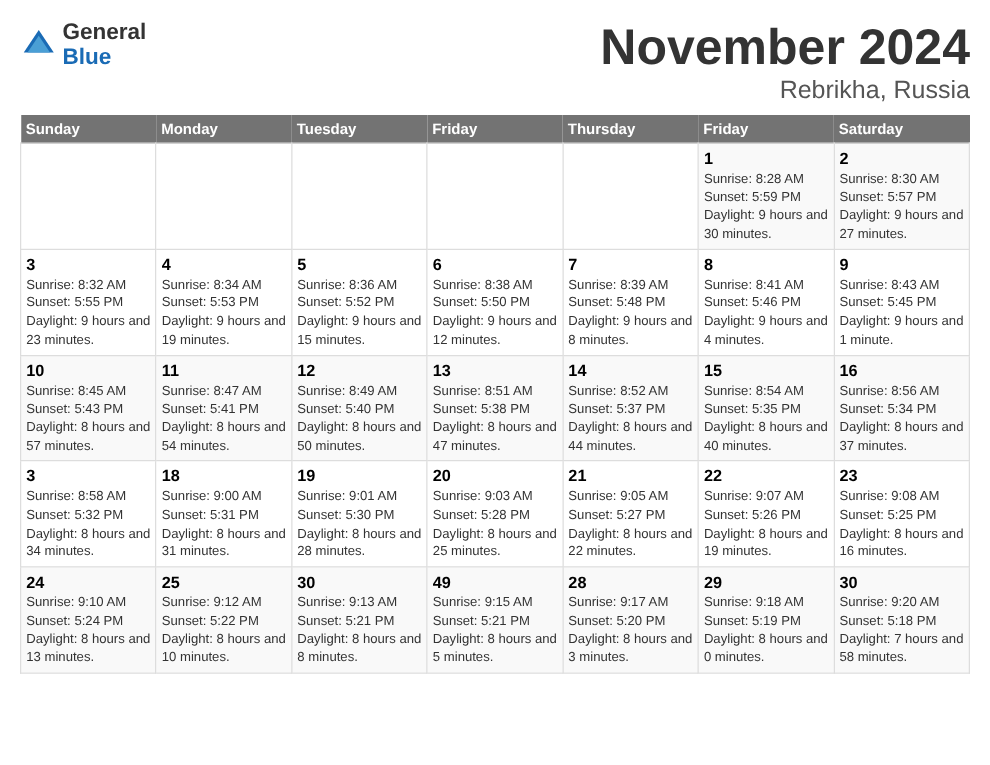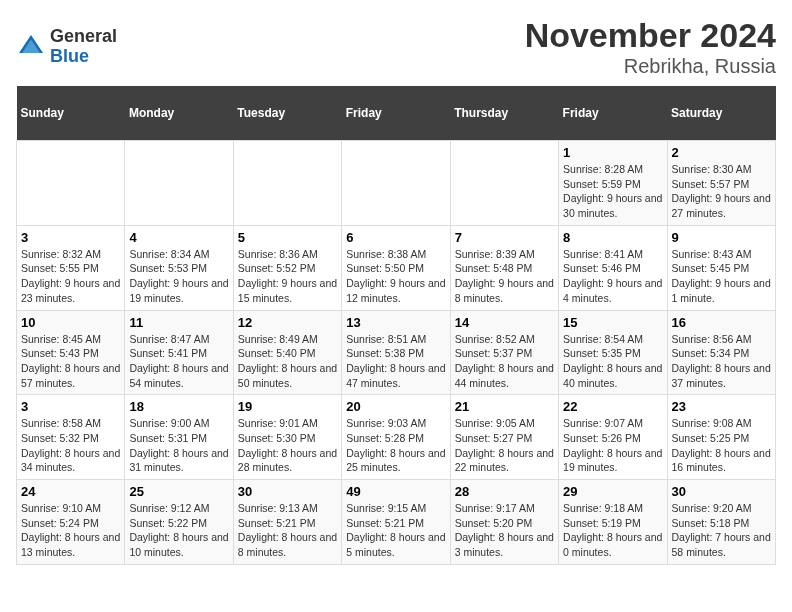--- a/index.html
+++ b/index.html
@@ -6,21 +6,21 @@
     body {
       font-family: Arial, sans-serif;
       background: #fff;
       width: 792px;
       min-height: 612px;
       padding: 16px;
     }
     .header {
       display: flex;
       justify-content: space-between;
-      align-items: center;
+      align-items: flex-start;
       margin-bottom: 8px;
     }
     .logo {
       display: flex;
       align-items: center;
       gap: 4px;
     }
     .logo-text {
       font-size: 18px;
       font-weight: bold;
@@ -29,37 +29,37 @@
     .logo-general { color: #333; }
     .logo-blue { color: #1a6bb5; }
     .logo-icon {
       width: 30px;
       height: 30px;
     }
     .title-block {
       text-align: right;
     }
     .month-title {
-      font-size: 34px;
+      font-size: 40px;
       font-weight: bold;
       color: #333;
     }
     .location {
       font-size: 20px;
       color: #555;
     }
     table {
       width: 100%;
       border-collapse: collapse;
       font-size: 11px;
     }
     thead tr th {
-      background: #404040;
+      background: #737373;
       color: #fff;
-      padding: 20px 4px;
+      padding: 4px 4px;
       text-align: left;
       font-size: 12px;
       font-weight: bold;
     }
     tbody tr td {
       border: 1px solid #ddd;
       vertical-align: top;
       padding: 4px;
       height: 80px;
       width: 14.28%;

